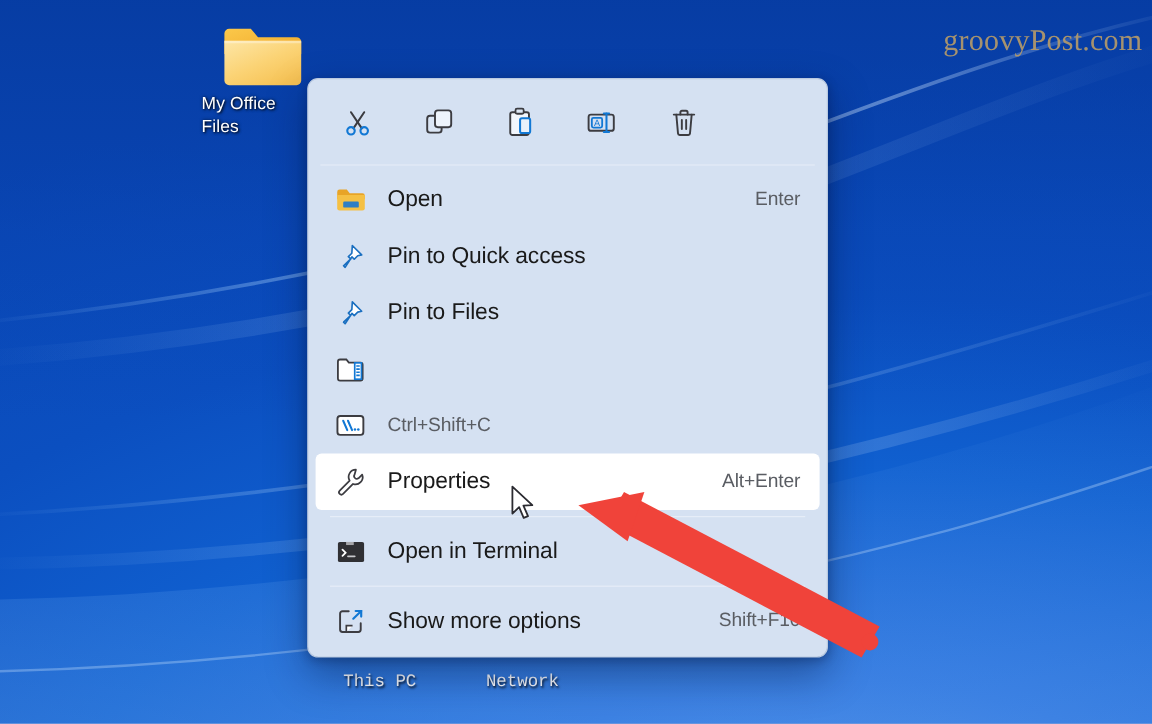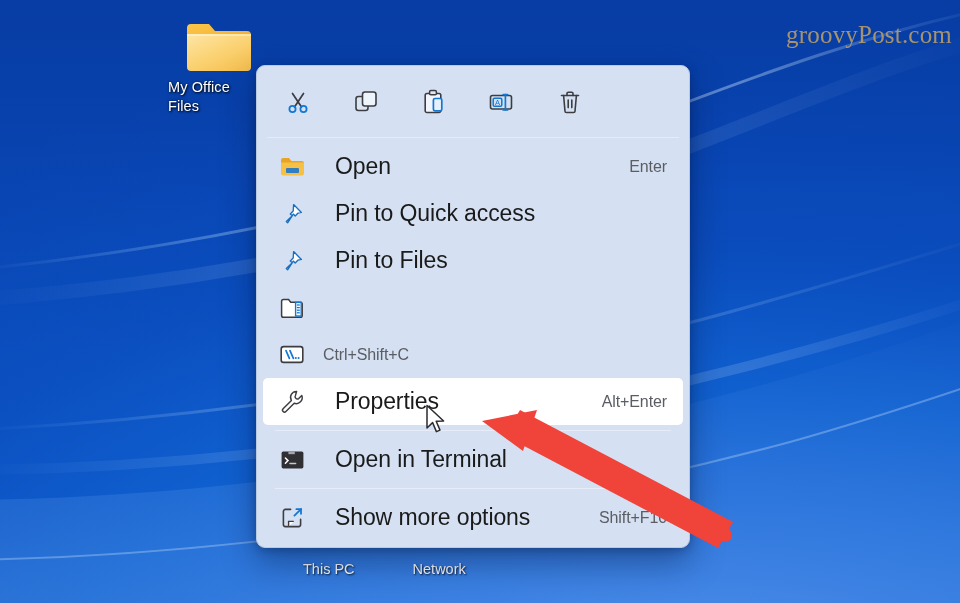--- a/index.html
+++ b/index.html
@@ -41,26 +41,27 @@
   }
   .desk-label {
     font-size: 14.5px;
     color: #ffffff;
     line-height: 19px;
     text-shadow: 1px 1px 2px rgba(0,0,0,0.85), 0 0 3px rgba(0,0,0,0.6);
     letter-spacing: .1px;
   }
 
   .desk-icon-row {
-    position: absolute; top: 561px; left: 257px;
+    position: absolute; top: 561px; left: 240px;
     width: 440px;
     display: flex;
     gap: 58px;
     padding-left: 46px;
     user-select: none;
+    font-family: Liberation Mono, monospace;
   }
   .desk-icon-row .lbl {
     font-size: 14.5px; color: #fff;
     text-shadow: 1px 1px 2px rgba(0,0,0,0.85);
   }
 
   
   .watermark {
     position: absolute; right: 8px; top: 21px;
     font-family: "Liberation Serif", serif;
@@ -119,25 +120,24 @@
   .ctx-item.selected { background: #ffffff; }
 
   .ctx-ico {
     width: 30px; height: 26px;
     display: flex; align-items: center; justify-content: center;
     flex: 0 0 30px;
     margin-right: 16px;
   }
   .ctx-label {
     flex: 1 1 auto;
-    font-size: 23px;
+    font-size: 19px;
     color: #1a1a1a;
     letter-spacing: -.1px;
     white-space: nowrap;
-    margin-left: 12px;
   }
   .ctx-accel {
     font-size: 16px;
     color: #5a5d63;
     white-space: nowrap;
     letter-spacing: -.1px;
   }
 
   .grp-sep { height: 1px; background: #e6edf8; margin: 5px 12px; }
 

